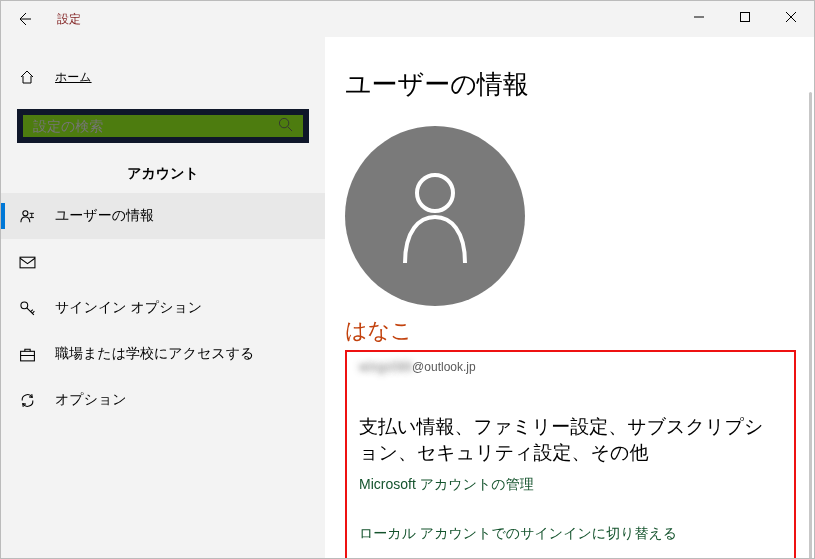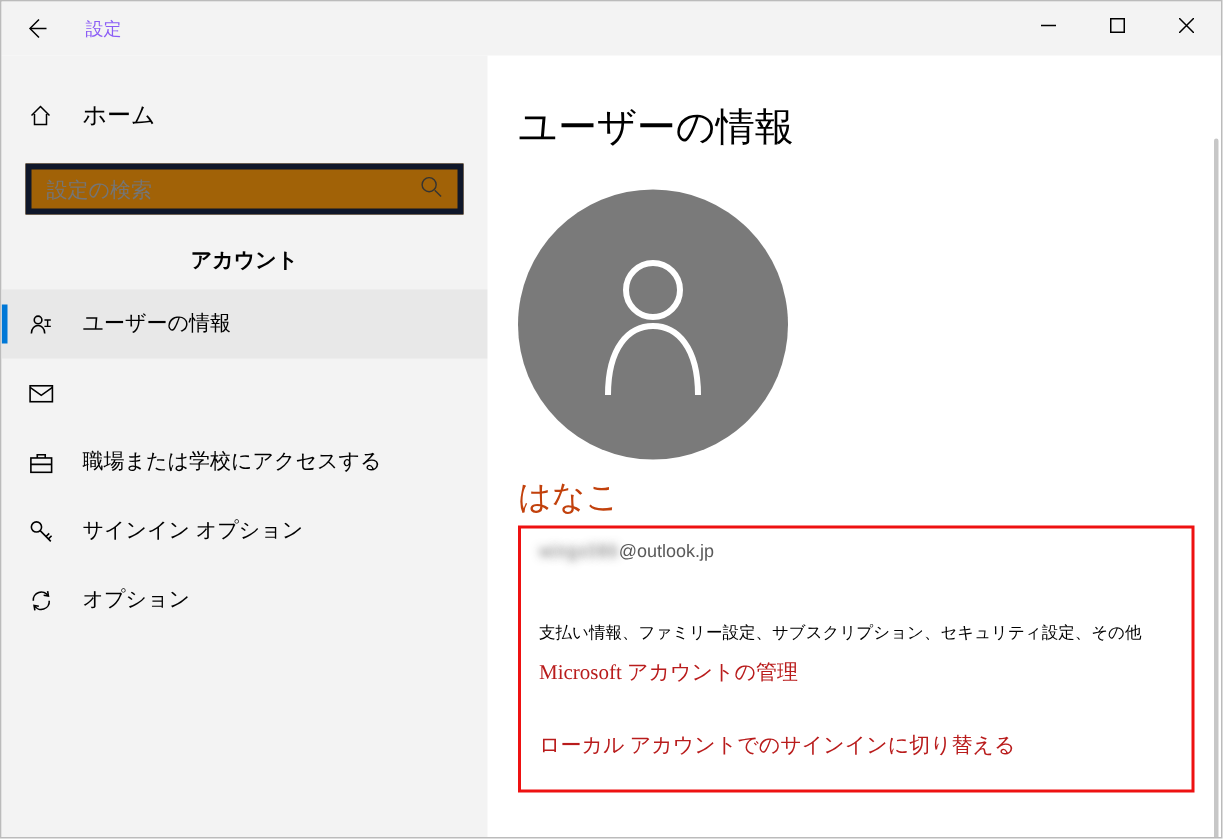--- a/index.html
+++ b/index.html
@@ -1,33 +1,33 @@
 <!DOCTYPE html>
 <html><head>
   <meta charset="utf-8">
   <style>
     * { box-sizing: border-box; margin: 0; padding: 0; }
     body { font-family: "Yu Gothic UI", "Meiryo", sans-serif; font-size: 14px; background: #fff; width: 815px; height: 559px; overflow: hidden; border: 1px solid #bbb; position: relative; }
     
     .titlebar { height: 36px; display: flex; align-items: center; background: #f3f3f3; position: relative; }
     .back-btn { width: 46px; height: 36px; display: flex; align-items: center; justify-content: center; cursor: pointer; }
-    .title-text { font-size: 12px; color: #8b5cf6; margin-left: 10px; }
+    .title-text { font-size: 12px; color: #7f1d1d; margin-left: 10px; }
     .window-controls { position: absolute; right: 0; top: 0; display: flex; }
     .win-ctrl { width: 46px; height: 32px; display: flex; align-items: center; justify-content: center; cursor: pointer; }
     .win-ctrl svg { width: 10px; height: 10px; }
 
     .layout { display: flex; height: calc(100% - 36px); }
     .sidebar { width: 324px; background: #f3f3f3; padding: 0; overflow: hidden; position: relative; }
     .content { flex: 1; background: #fff; padding: 20px 0 0 20px; overflow-y: auto; position: relative; }
 
     .home-btn { height: 44px; display: flex; align-items: center; padding-left: 16px; cursor: pointer; margin-top: 18px; }
     .home-btn .icon { width: 20px; display: flex; justify-content: center; }
-    .home-btn .label { margin-left: 18px; font-size: 16px; }
+    .home-btn .label { margin-left: 18px; font-size: 12px; text-decoration: underline; }
 
-    .search-box { margin: 10px 16px 0 16px; height: 34px; border: 4px solid #0f172a; background: #a16207; display: flex; align-items: center; padding: 0 10px; position: relative; }
+    .search-box { margin: 10px 16px 0 16px; height: 34px; border: 6px solid #0f172a; background: #4d7c0f; display: flex; align-items: center; padding: 0 10px; position: relative; }
     .search-box input { border: none; outline: none; background: transparent; flex: 1; font-size: 14px; font-family: inherit; }
     .search-icon { position: absolute; right: 10px; }
 
     .category-header { padding: 22px 16px 10px 16px; font-weight: bold; font-size: 14px; text-align: center; }
 
     .nav-item { height: 46px; display: flex; align-items: center; padding-left: 16px; cursor: pointer; position: relative; }
     .nav-item .icon { width: 20px; display: flex; justify-content: center; }
     .nav-item .label { margin-left: 18px; font-size: 14px; }
     .nav-item.active::before { content: ""; position: absolute; left: 0; top: 10px; bottom: 10px; width: 4px; background: #0078d7; }
     .nav-item.active { background: #e8e8e8; }
@@ -35,22 +35,22 @@
     .page-title { font-size: 26px; color: #000; margin: 10px 0 24px 0; font-weight: 400; }
 
     .avatar { width: 180px; height: 180px; border-radius: 50%; background: #7a7a7a; display: flex; align-items: center; justify-content: center; }
     .avatar svg { width: 72px; height: 94px; }
 
     .user-name { font-size: 22px; margin-top: 10px; color: #c2410c; }
 
     .info-box { border: 2px solid #e11; margin: 4px 18px 14px 0; padding: 4px 12px 20px 12px; }
     .email-line { color: #5a5a5a; font-size: 12px; margin: 4px 0 2px 0; }
     .email-blur { color: transparent; text-shadow: 0 0 6px rgba(90,90,90,0.9); letter-spacing: 0.3px; }
-    .desc-line { font-size: 11px; color: #000; margin-top: 40px; }
-    .link { color: #b91c1c; font-size: 14px; display: inline-block; margin-top: 10px; cursor: pointer; font-family: Liberation Serif, serif; }
+    .desc-line { font-size: 19px; color: #000; margin-top: 40px; }
+    .link { color: #14532d; font-size: 14px; display: inline-block; margin-top: 10px; cursor: pointer; }
     .link.spaced { margin-top: 31px; }
 
     .content::-webkit-scrollbar { width: 4px; }
     .scroll-indicator { position: absolute; right: 2px; top: 55px; width: 3px; height: 480px; background: #c7c7c7; border-radius: 2px; }
   </style>
 </head>
 <body>
 
 <div class="titlebar">
   <div class="back-btn">
@@ -118,35 +118,35 @@
         <svg width="17" height="17" viewBox="0 0 16 16">
             <rect x="1" y="3" width="14" height="10" stroke="#000" stroke-width="1" fill="none"></rect>
             <path d="M1 4 L8 9 L15 4" stroke="#000" stroke-width="1" fill="none"></path>
           </svg>
       </span>
     </div>
 
     <div class="nav-item">
       <span class="icon">
         <svg width="17" height="17" viewBox="0 0 16 16">
+            <circle cx="5" cy="5" r="3.2" stroke="#000" stroke-width="1" fill="none"></circle>
+            <path d="M7.3 7.3 L14 14 M11 11 L13 9 M12.5 12.5 L14.5 10.5" stroke="#000" stroke-width="1" fill="none"></path>
+          </svg>
+      </span>
+      <span class="label">サインイン オプション</span>
+    </div>
+
+    <div class="nav-item">
+      <span class="icon">
+        <svg width="17" height="17" viewBox="0 0 16 16">
             <rect x="1.5" y="5" width="13" height="9" stroke="#000" stroke-width="1" fill="none"></rect>
             <path d="M5.5 5 L5.5 3 L10.5 3 L10.5 5 M1.5 9 L14.5 9" stroke="#000" stroke-width="1" fill="none"></path>
           </svg>
       </span>
       <span class="label">職場または学校にアクセスする</span>
-    </div>
-
-    <div class="nav-item">
-      <span class="icon">
-        <svg width="17" height="17" viewBox="0 0 16 16">
-            <circle cx="5" cy="5" r="3.2" stroke="#000" stroke-width="1" fill="none"></circle>
-            <path d="M7.3 7.3 L14 14 M11 11 L13 9 M12.5 12.5 L14.5 10.5" stroke="#000" stroke-width="1" fill="none"></path>
-          </svg>
-      </span>
-      <span class="label">サインイン オプション</span>
     </div>
 
     <div class="nav-item">
       <span class="icon">
         <svg width="17" height="17" viewBox="0 0 16 16">
             <path d="M3 8 A5 5 0 0 1 12.3 5 M13 8 A5 5 0 0 1 3.7 11" stroke="#000" stroke-width="1" fill="none"></path>
             <path d="M12 2 L12.5 5 L9.5 4.6 M4 14 L3.5 11 L6.5 11.4" stroke="#000" stroke-width="1" fill="none"></path>
           </svg>
       </span>
       <span class="label">オプション</span>

